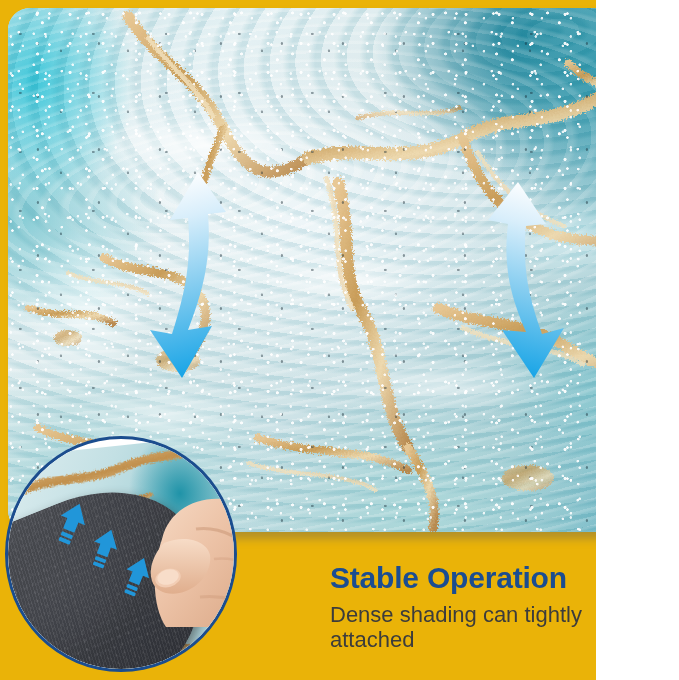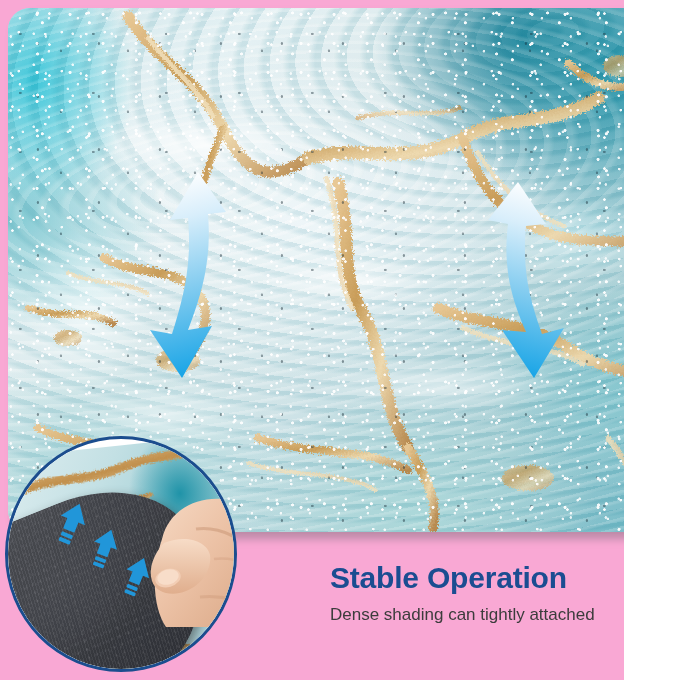--- a/index.html
+++ b/index.html
@@ -7,23 +7,22 @@
     padding: 0;
     background: #ffffff;
   }
   body {
     font-family: "Liberation Sans", sans-serif;
   }
   #stage {
     position: relative;
     width: 596px;
     height: 680px;
-    background: #f9a8d4;
+    background: #eab308;
     overflow: hidden;
-    padding-left: 28px;
   }
 
   
   .mousepad {
     position: absolute;
     left: 8px;
     top: 8px;
     width: 655px;
     height: 524px;
     border-radius: 22px;
@@ -218,21 +217,21 @@
   .caption h2 {
     margin: 0;
     font-size: 30px;
     line-height: 36px;
     font-weight: bold;
     color: #1b4d91;
     letter-spacing: -0.2px;
   }
   .caption p {
     margin: 6px 0 0 0;
-    font-size: 17px;
+    font-size: 22px;
     line-height: 25px;
     color: #3c3c3c;
     font-weight: normal;
   }
 </style>
 </head>
 <body>
 
 <div id="stage">
 

